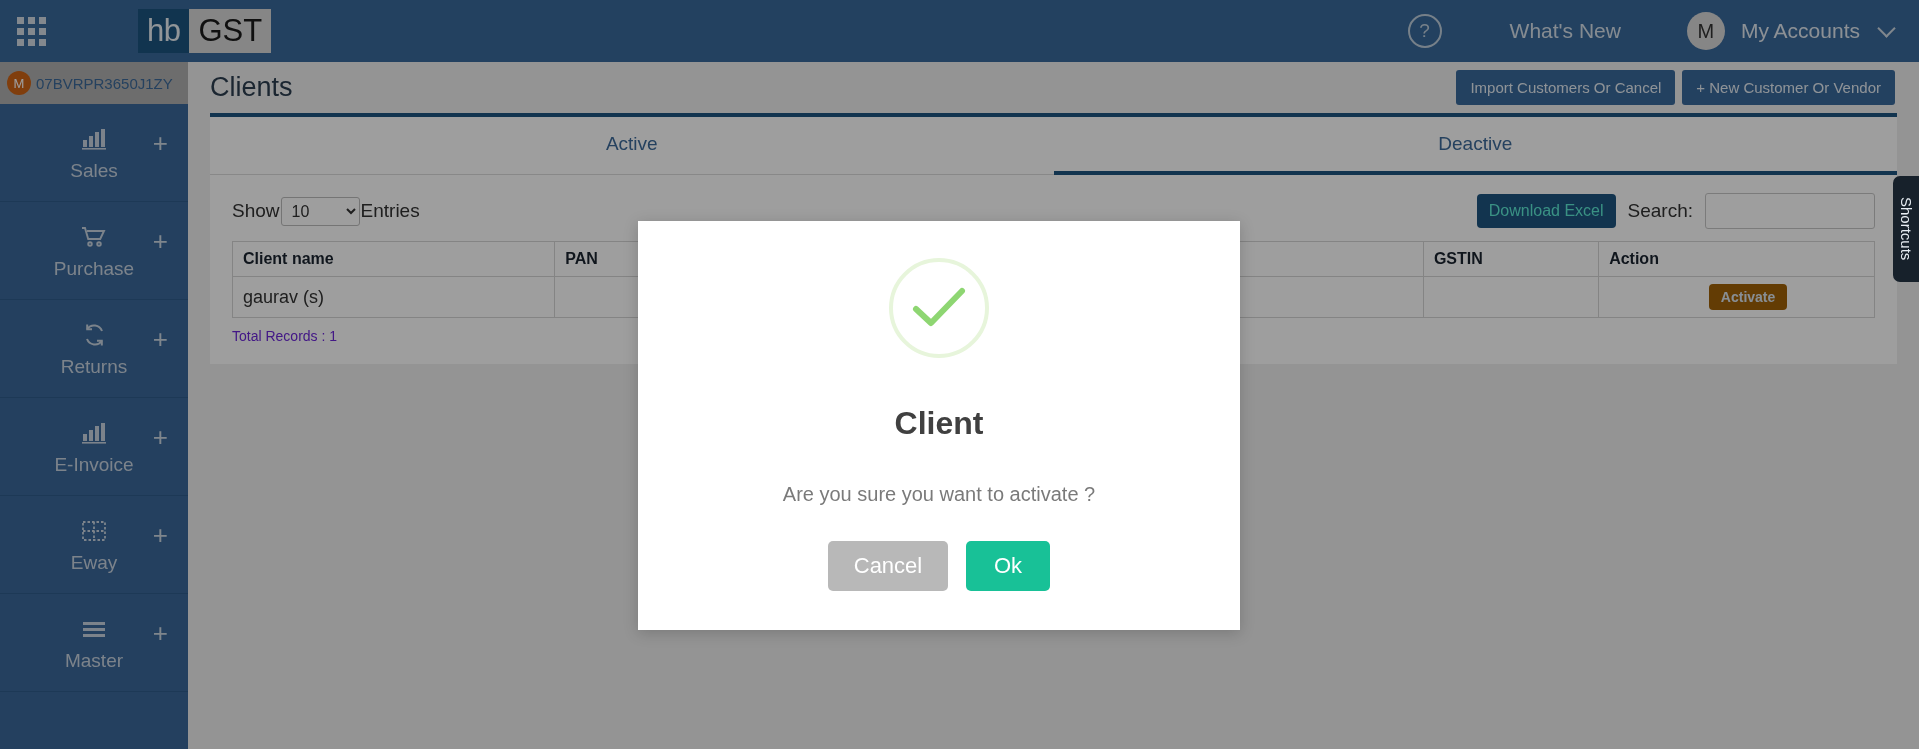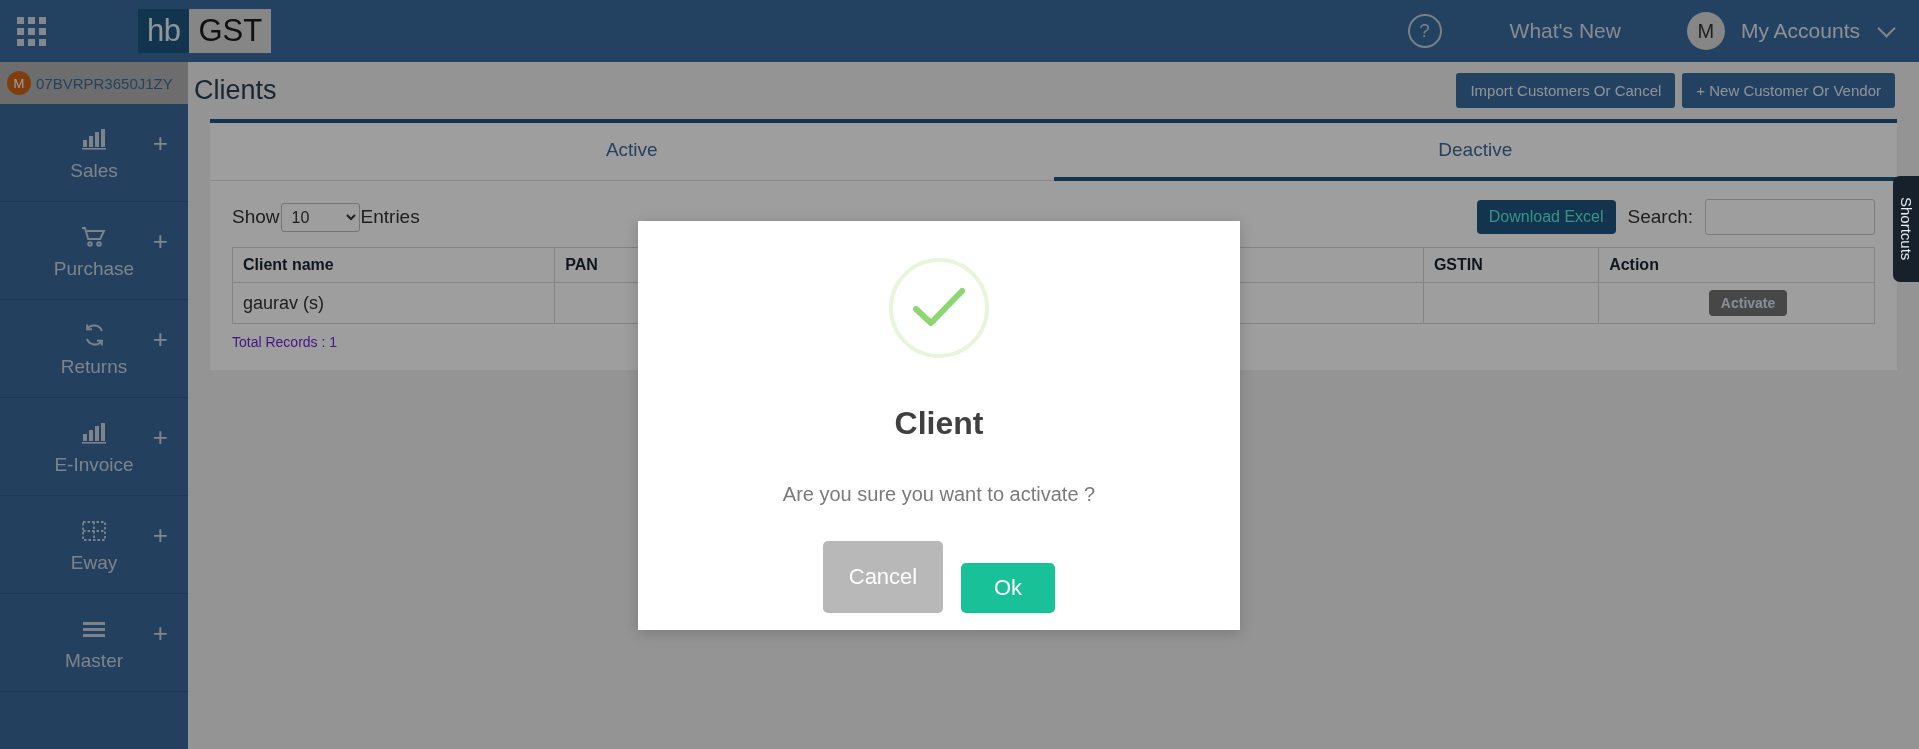--- a/index.html
+++ b/index.html
@@ -136,23 +136,23 @@
     cursor: pointer;
   }
 
   
   .content {
     position: absolute; top: 62px; left: 188px;
     width: 1731px; height: 687px;
     background: #efefef;
   }
   .page-head {
-    height: 57px;
+    height: 51px;
     display: flex; align-items: center;
-    padding: 0 24px 0 6px;
+    padding: 0 24px 0 22px;
     background: #efefef;
   }
   .page-title { font-size: 27px; color: #2c3e50; font-weight: 400; }
   .page-head-actions { margin-left: auto; display: flex; gap: 7px; }
   .btn-blue {
     background: #39699b; color: #e6edf4;
     border: none; border-radius: 3px;
     font-size: 15px; padding: 9px 14px;
     cursor: pointer; white-space: nowrap;
     font-family: "Liberation Sans", sans-serif;
@@ -217,21 +217,21 @@
     height: 38px;
   }
   .col-name { width: 345px; }
   .col-pan { width: 150px; }
   .col-mid { width: 460px; }
   .col-mid2 { width: 330px; }
   .col-gstin { width: 185px; }
   .col-action { width: 290px; text-align: center; }
   td.cell-action { text-align: center; }
   .btn-activate {
-    background: #737373; color: #dbe5ef;
+    background: #a16207; color: #dbe5ef;
     border: none; border-radius: 4px;
     font-size: 14px; font-weight: bold;
     padding: 5px 12px; cursor: pointer;
     font-family: "Liberation Sans", sans-serif;
     margin-left: 23px;
   }
   .total-records { font-size: 14px; color: #6d28d9; padding-top: 10px; }
 
   
   .shortcuts-tab {
@@ -282,24 +282,23 @@
   .btn-cancel {
     background: #b8b8b8; color: #ffffff;
     border: none; border-radius: 5px;
     font-size: 22px; padding: 12px 0; width: 120px;
     cursor: pointer;
     font-family: "Liberation Sans", sans-serif;
   }
   .btn-ok {
     background: #18c197; color: #ffffff;
     border: none; border-radius: 5px;
-    font-size: 22px; padding: 12px 0; width: 94px;
-    cursor: pointer;
-    font-family: "Liberation Sans", sans-serif;
-    margin-top: 22px;
+    font-size: 22px; padding: 12px 0; width: 84px;
+    cursor: pointer;
+    font-family: "Liberation Sans", sans-serif;
   }
 </style>
 </head>
 <body>
 
 <div id="app-root">
 
   <div class="topbar">
     <div class="grid-launcher">
       <div class="dots">

